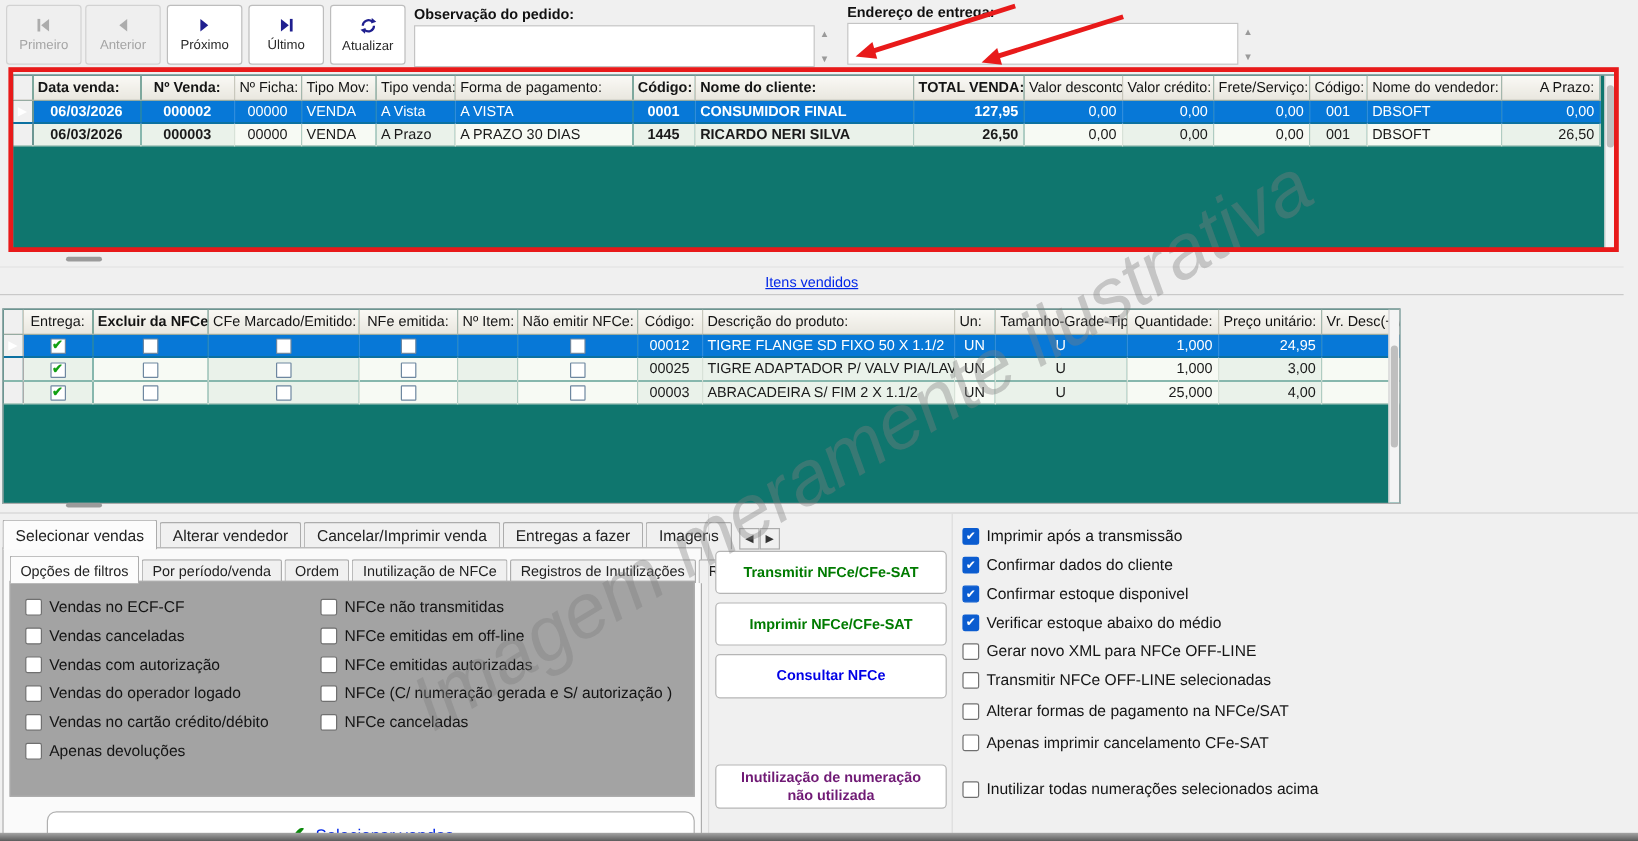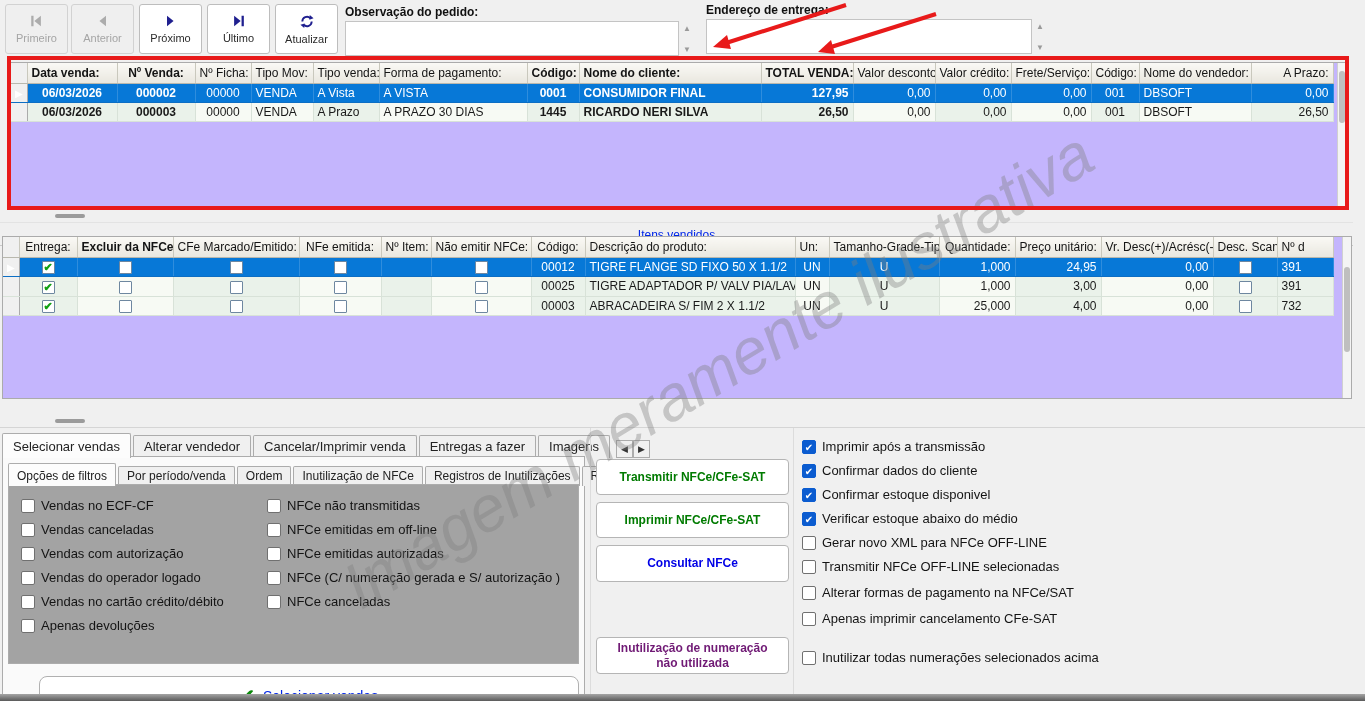--- a/index.html
+++ b/index.html
@@ -10,21 +10,21 @@
   .tb-btn { position:absolute; top:4px; width:63px; height:50px; background:#fff; border:1px solid #BDBDBD; border-radius:3px;
             display:flex; flex-direction:column; align-items:center; justify-content:center; gap:4px; font-size:11px; color:#2b2b2b; cursor:pointer;}
   .tb-btn.disabled { background:#EFEFEF; color:#A5A5A5; border-color:#D2D2D2; }
   .tb-btn svg { display:block; }
   .fld-label { position:absolute; font-size:12px; font-weight:bold; color:#101010; }
   .fld-area { position:absolute; background:#fff; border:1px solid #C4C4C4; }
   .mini-scroll { position:absolute; width:12px; font-size:8px; color:#9a9a9a; text-align:center; line-height:9px; }
   .mini-scroll span { display:block; cursor:pointer; }
 
   
-  .grid { position:absolute; background:#c4b5fd; border:1px solid #ABABAB; overflow:hidden; }
+  .grid { position:absolute; background:#0f766e; border:1px solid #ABABAB; overflow:hidden; }
   table.g { border-collapse:collapse; table-layout:fixed; font-size:12px; }
   table.g th { background:linear-gradient(#FAF9F5,#E9E7DF); border-right:1px solid #C9C8BD; border-bottom:1px solid #B9B8AE;
                font-weight:normal; padding:3px 4px; text-align:left; white-space:nowrap; overflow:hidden; color:#141414;}
   table.g th.b { font-weight:bold; }
   table.g th.r { text-align:right; } table.g th.c { text-align:center; }
   table.g td { border-right:1px solid #D8E2D8; border-bottom:1px solid #D8E2D8; padding:2px 4px; white-space:nowrap; overflow:hidden; background:#EAF2EA;}
   table.g td.alt { background:#F7FAF4; }
   table.g td.r { text-align:right; } table.g td.c { text-align:center; } table.g td.b { font-weight:bold;margin-top:28px; }
   table.g tr.selected td { background:#0778D7; color:#fff; border-right-color:#2f8ddd; border-bottom-color:#0c6ec4; }
   td.c-arrow { background:#F0F0F0 !important; border-right:1px solid #ABABAB !important; text-align:center; padding:0 !important; color:#111; font-size:10px;}
@@ -217,21 +217,21 @@
       <div class="thumb" style="top:8px; height:52px"></div>
     </div>
 </div>
 
 <div class="splitter" style="top:214px"></div>
 
 <div class="linkbar">
   <a>Itens vendidos</a>
 </div>
 
-<div class="grid" style="left:2px; top:236px; width:1350px; height:163px">
+<div class="grid" style="left:2px; top:257px; width:1165px; height:163px">
   <table class="g" style="width:1330px">
     <colgroup>
       <col style="width:16px">
         <col style="width:58px">
         <col style="width:96px">
         <col style="width:126px">
         <col style="width:82px">
       <col style="width:50px">
         <col style="width:100px">
         <col style="width:54px">

